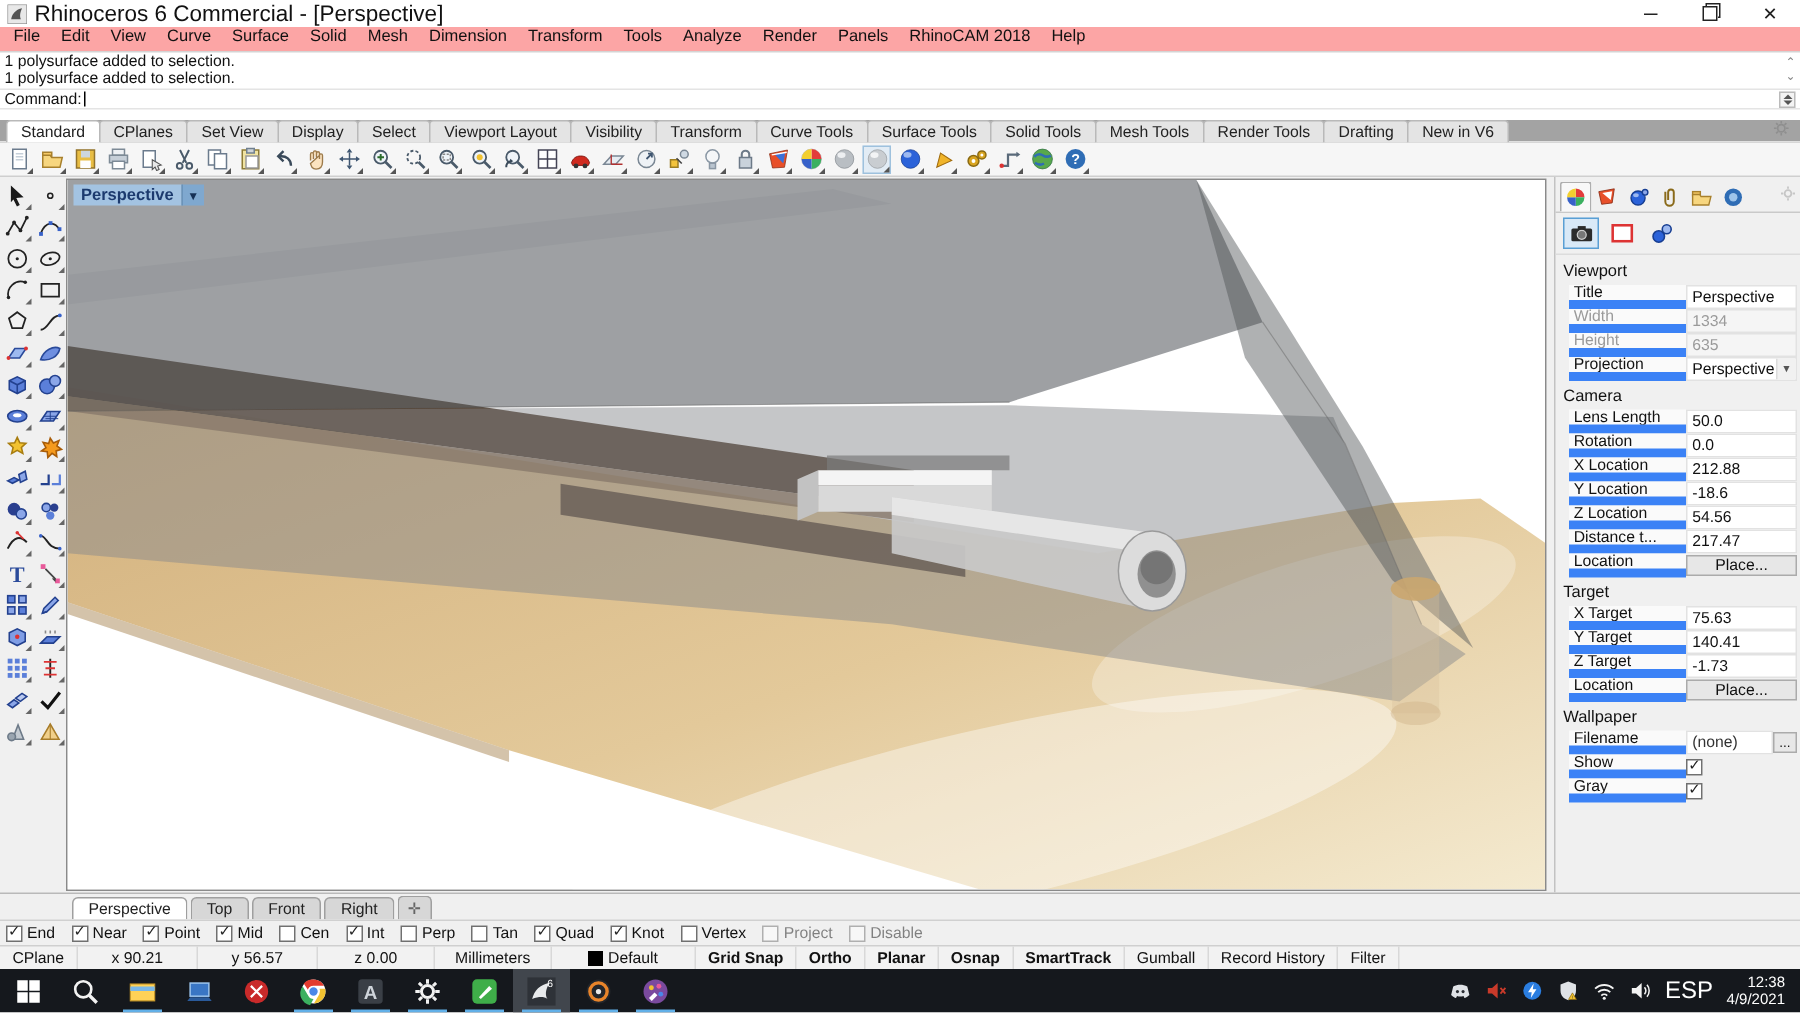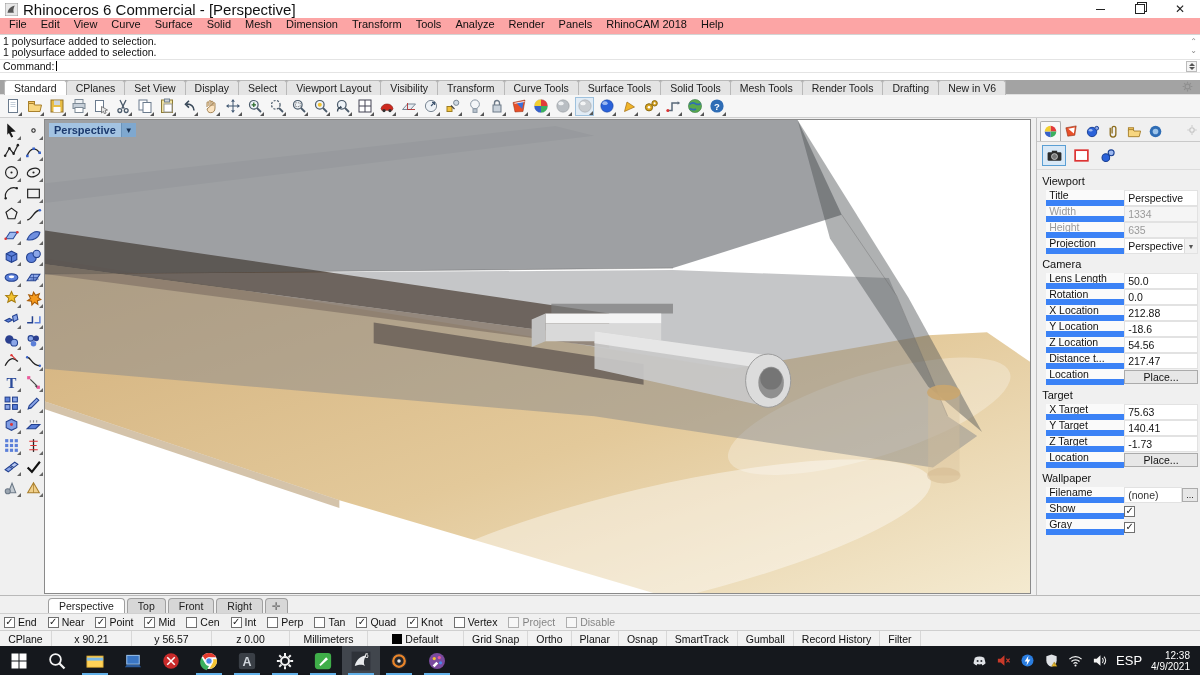--- a/index.html
+++ b/index.html
@@ -95,32 +95,32 @@
   .osnap{height:17px;background:#f0f0f0;border-top:1px solid #d0d0d0;display:flex;align-items:center;gap:11px;padding-left:4px;flex:0 0 auto;font-size:10.5px}
   .os-item{display:flex;align-items:center;gap:3px;white-space:nowrap}
   .os-item.muted{opacity:.5}
 
   
   .statusbar{height:16px;background:#f2f2f2;border-top:1px solid #cfcfcf;display:flex;align-items:stretch;font-size:10.5px;flex:0 0 auto}
   .sb-cell{display:flex;align-items:center;justify-content:center;border-right:1px solid #d8d8d8;padding:0 6px;white-space:nowrap}
   .sb-cell.w50{width:52px}.sb-cell.w78{width:80px}.sb-cell.w76{width:78px}.sb-cell.w90{width:96px;justify-content:center}
   .sb-swatch{width:10px;height:10px;background:#000;margin-right:3px;flex:0 0 auto}
   .sb-toggle{display:flex;align-items:center;border-right:1px solid #d8d8d8;padding:0 8px;white-space:nowrap}
-  .sb-toggle.on{font-weight:normal}
+  .sb-toggle.on{font-weight:bold}
   .sb-note{display:flex;align-items:center;padding:0 8px;white-space:nowrap;flex:1 1 auto}
 
   
   .taskbar{height:29px;background:#15181d;display:flex;align-items:stretch;flex:0 0 auto}
   .tb-app{width:38px;display:flex;align-items:center;justify-content:center;position:relative}
   .tb-app svg{width:20px;height:20px}
   .tb-app.open::after{content:"";position:absolute;left:6px;right:6px;bottom:0;height:2px;background:#62b0e8}
   .tb-app.active{background:#41464d}
   .tray{margin-left:auto;display:flex;align-items:center;gap:9px;padding-right:10px}
   .tray svg{width:15px;height:15px}
-  .tray .lang{color:#fff;font-size:13px}
+  .tray .lang{color:#fff;font-size:16px}
   .clock{color:#fff;font-size:10px;text-align:right;line-height:11px}
 </style>
 </head>
 <body>
 
 <div class="app">
 
   <div class="titlebar">
     <span class="app-icon">
       <svg viewBox="0 0 16 16">

